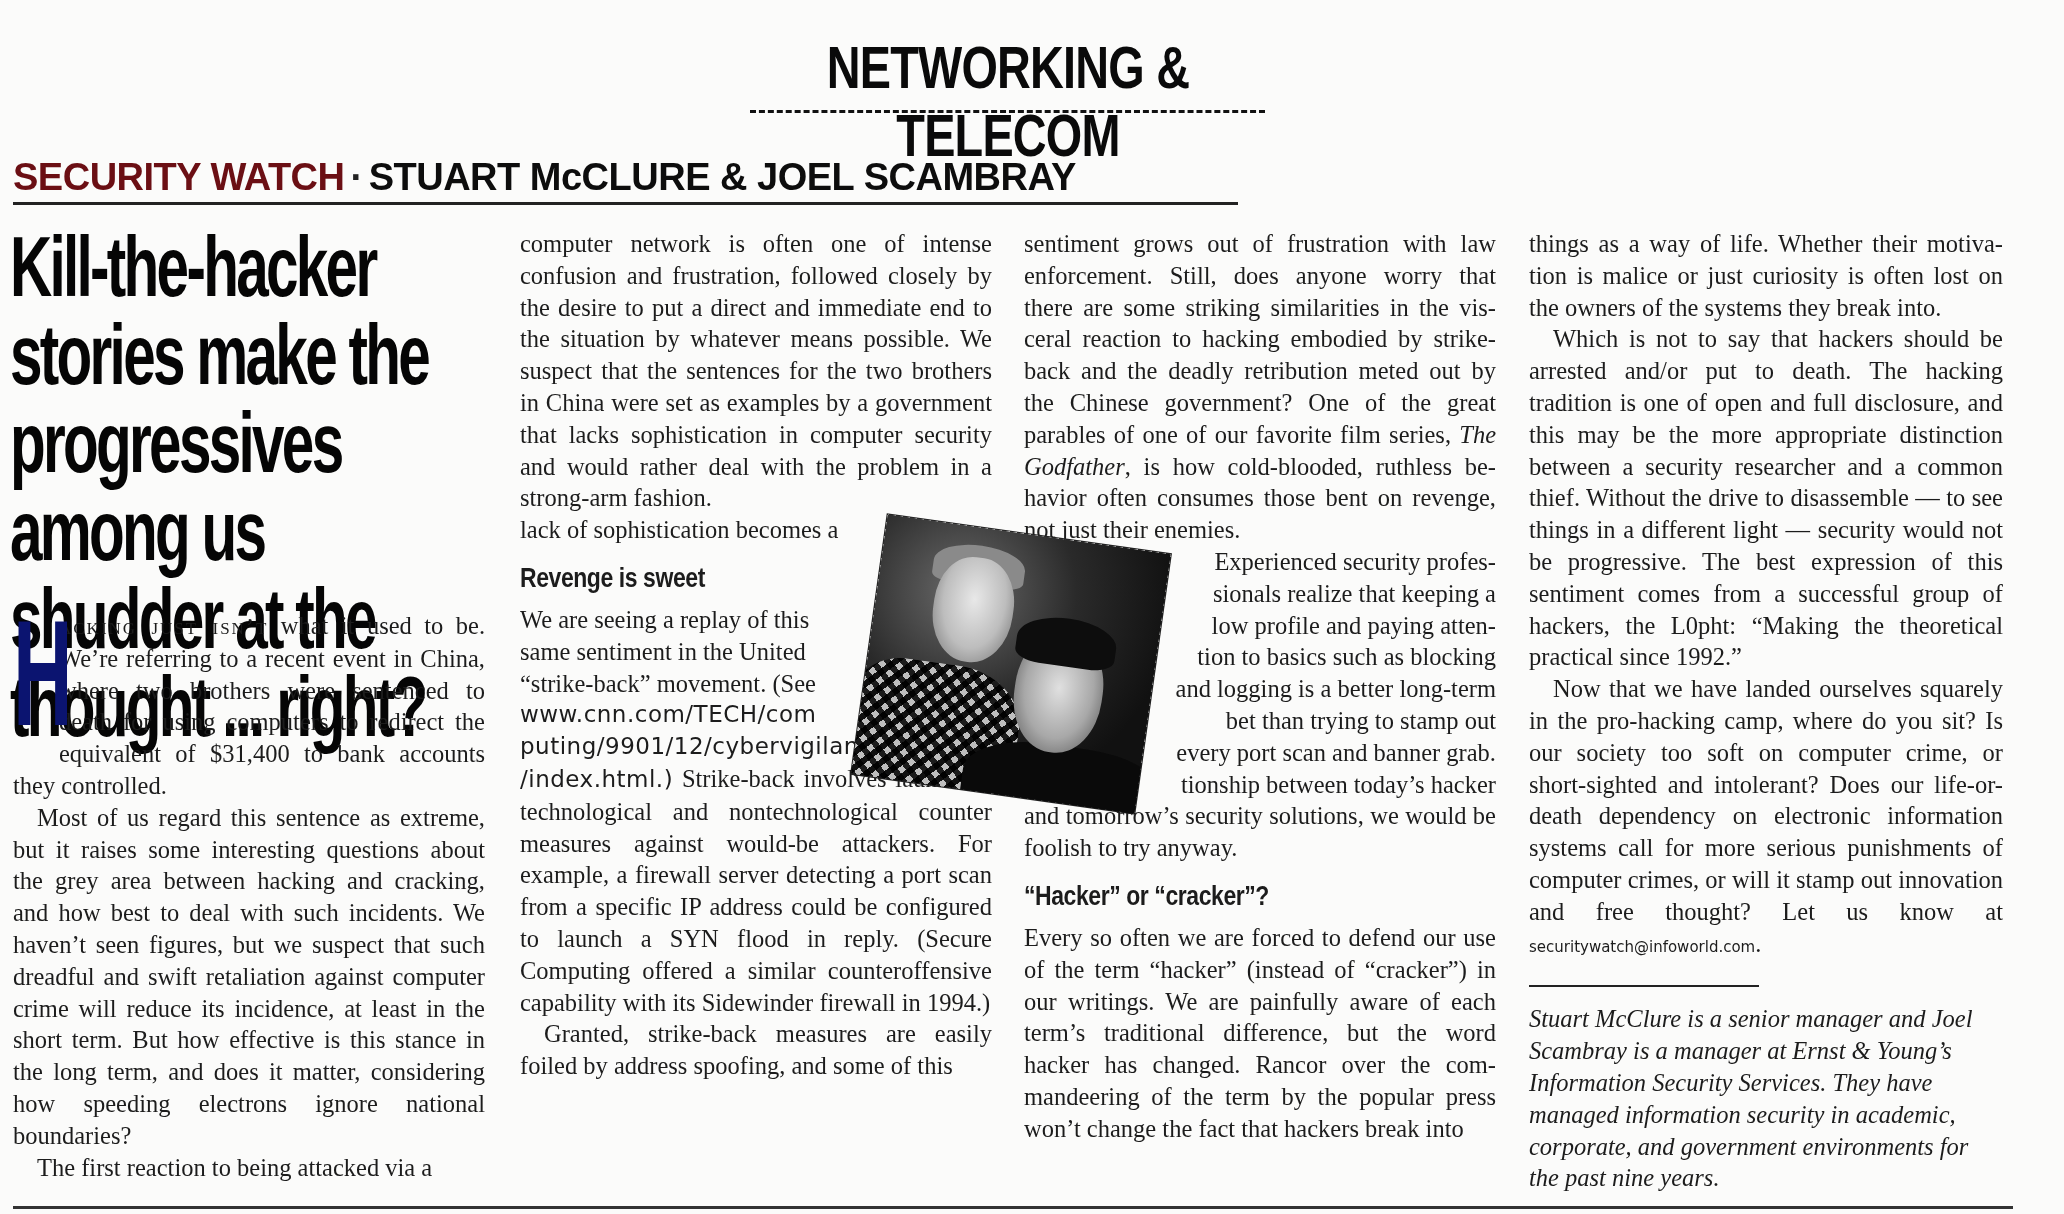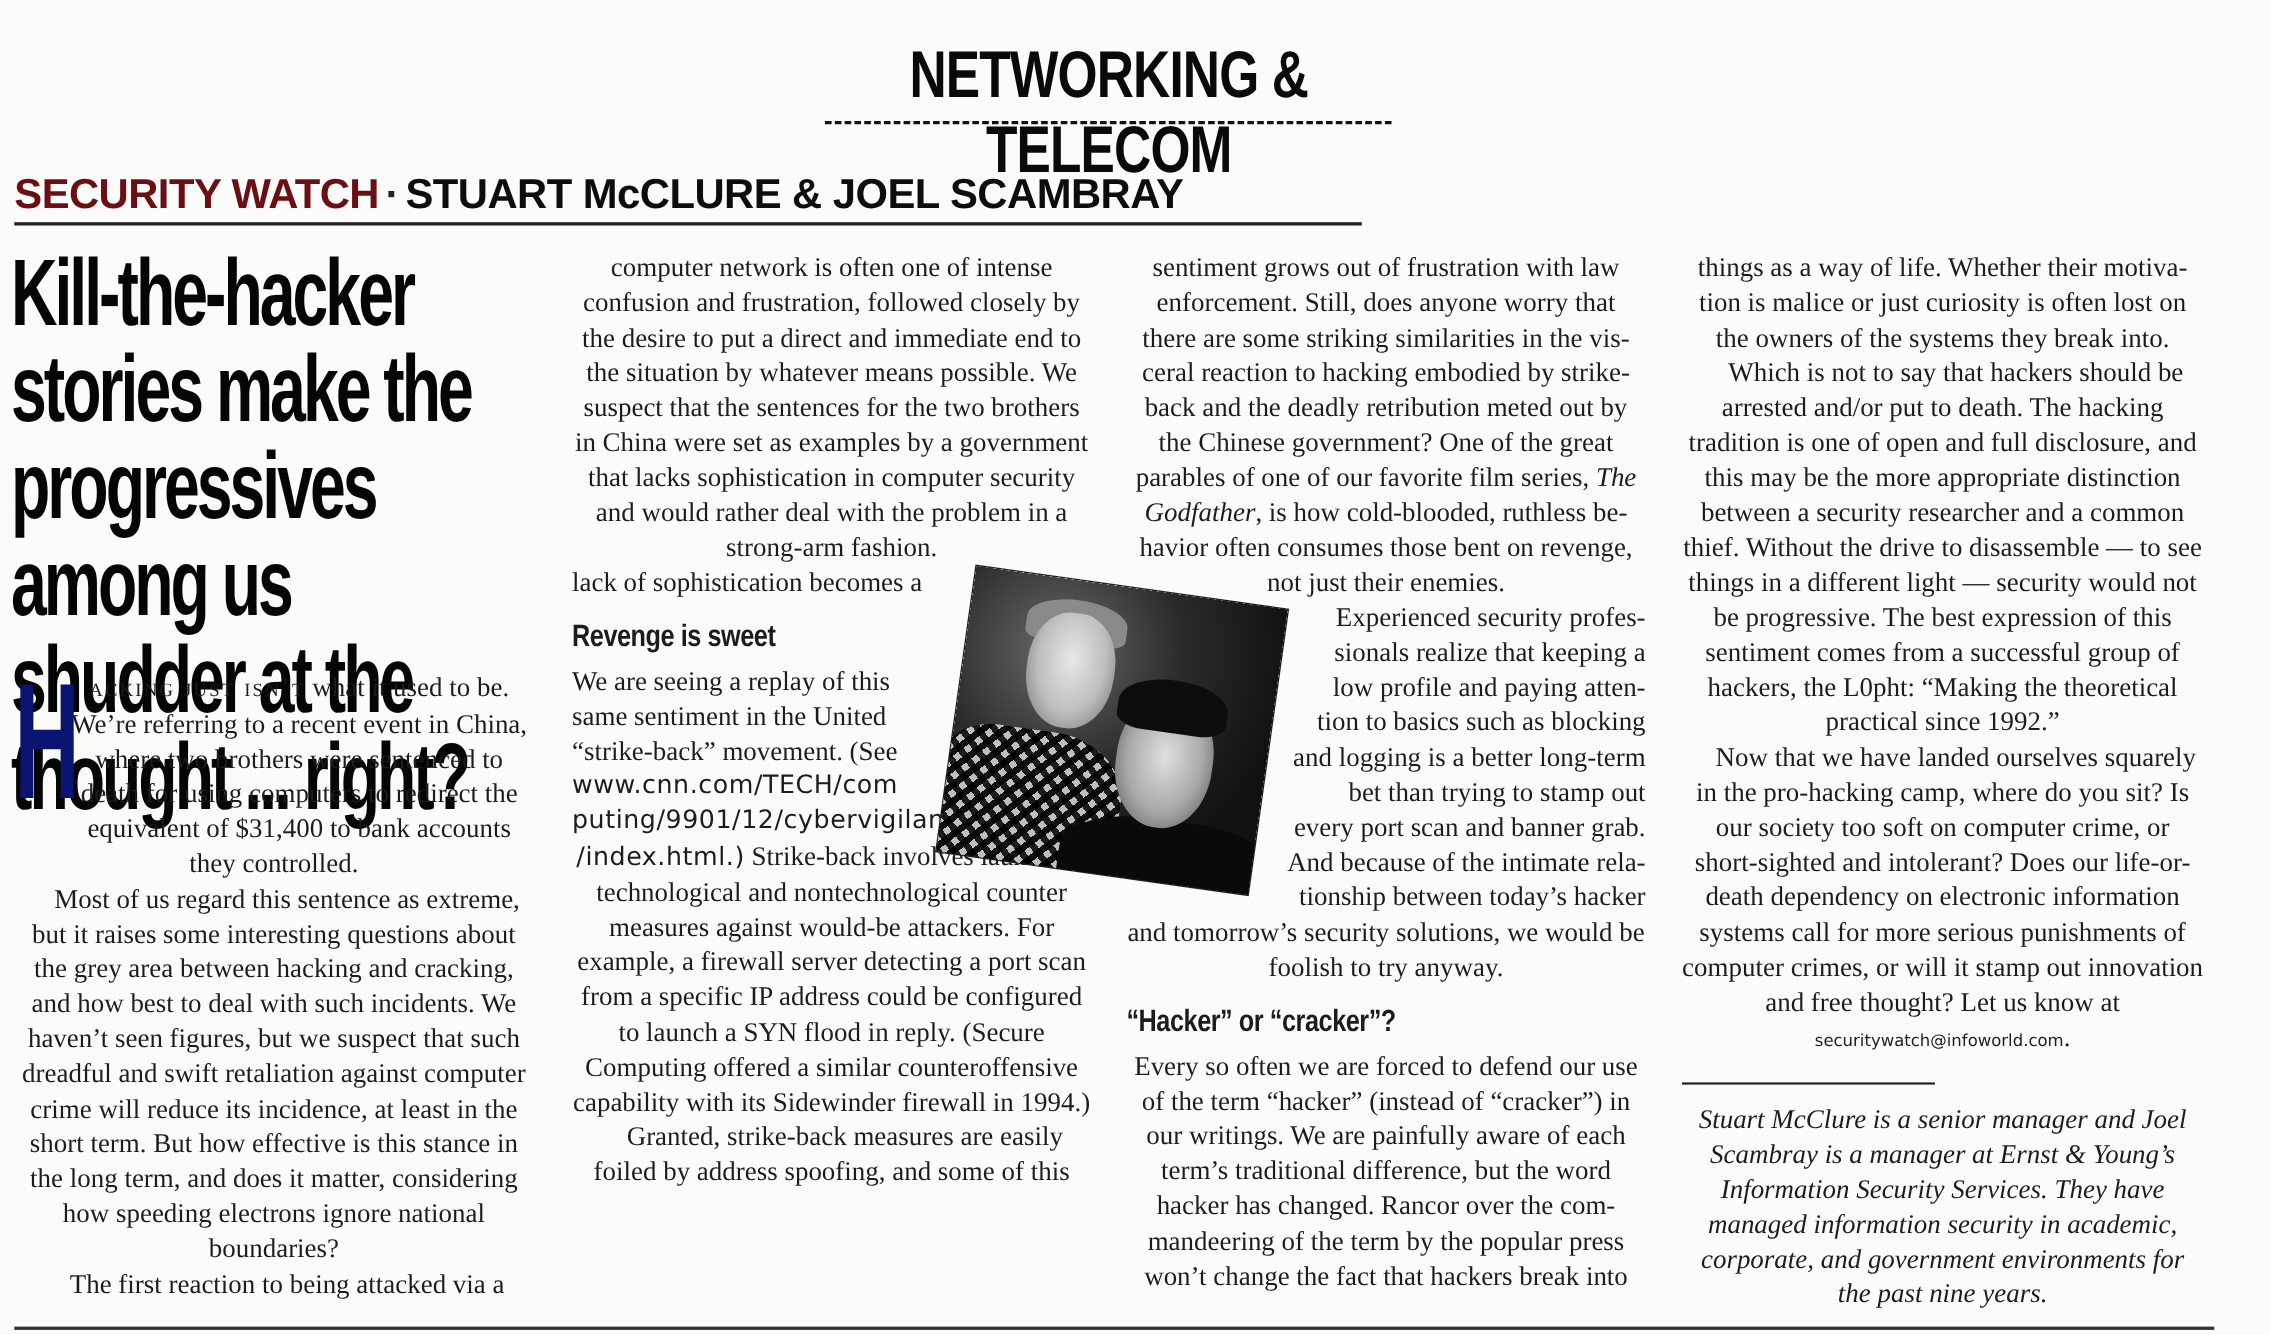--- a/index.html
+++ b/index.html
@@ -31,21 +31,21 @@
   .headline {
     position:absolute; left:10px; top:222px; width:520px;
     font-family:"Liberation Sans","DejaVu Sans",sans-serif; font-weight:bold;
     font-size:86px; line-height:88px; letter-spacing:-4px; color:#050505;
     transform:scaleX(0.68); transform-origin:left top; width:700px;
   }
   .col {
     position:absolute; top:228px; font-size:24.5px; line-height:31.8px;
     text-align:justify; hyphens:manual;
   }
-  .col p { margin:0; text-indent:24px;text-align:center; }
+  .col p { margin:0; text-indent:24px; }
   .col p.noindent { text-indent:0; }
   .col1 { left:13px; width:472px; top:610px; }
   .col2 { left:520px; width:472px; }
   .col3 { left:1024px; width:472px; }
   .col4 { left:1529px; width:474px; }
   .dropcap {
     float:left; font-family:"Liberation Sans","DejaVu Sans",sans-serif; font-weight:bold;
     color:#0b1470; font-size:150px; line-height:118px; height:146px; width:36px;
     margin:4px 10px 0 0; transform:scaleX(0.55); transform-origin:left top;
     overflow:visible;
@@ -137,21 +137,20 @@
 <div class="col col3">
   <p class="noindent"><span>sentiment grows out of frustration with law enforcement. Still, does anyone worry that there are some striking similarities in the vis­ceral reaction to hacking embodied by strike-back and the deadly retribution meted out by the Chinese government? One of the great parables of one of our favorite film series, </span><i>The Godfather</i><span>, is how cold-blooded, ruthless be­havior often consumes those bent on re­venge, not just their enemies.</span></p>
   <p class="noindent" style="text-align:right;">
     <span class="short">Experienced security profes-</span>
     <span class="short">sionals realize that keeping a</span>
     <span class="short">low profile and paying atten-</span>
     <span class="short">tion to basics such as blocking</span>
     <span class="short">and logging is a better long-term</span>
     <span class="short">bet than trying to stamp out</span>
     <span class="short">every port scan and banner grab.</span>
-    <span class="short">And because of the intimate rela-</span>
     <span class="short">tionship between today’s hacker</span>
   </p>
   <p class="noindent">and tomorrow’s security solutions, we would be foolish to try anyway.</p>
   <div class="subhead">“Hacker” or “cracker”?</div>
   <p class="noindent">Every so often we are forced to defend our use of the term “hacker” (instead of “cracker”) in our writings. We are painfully aware of each term’s traditional difference, but the word hacker has changed. Rancor over the com­mandeering of the term by the popular press won’t change the fact that hackers break into</p>
 </div>
 
 <div class="col col4">
   <p class="noindent">things as a way of life. Whether their motiva­tion is malice or just curiosity is often lost on the owners of the systems they break into.</p>
   <p>Which is not to say that hackers should be arrested and/or put to death. The hacking tradition is one of open and full disclosure, and this may be the more appropriate dis­tinction between a security researcher and a common thief. Without the drive to disas­semble — to see things in a different light — security would not be progressive. The best expression of this sentiment comes from a successful group of hackers, the L0pht: “Mak­ing the theoretical practical since 1992.”</p>

